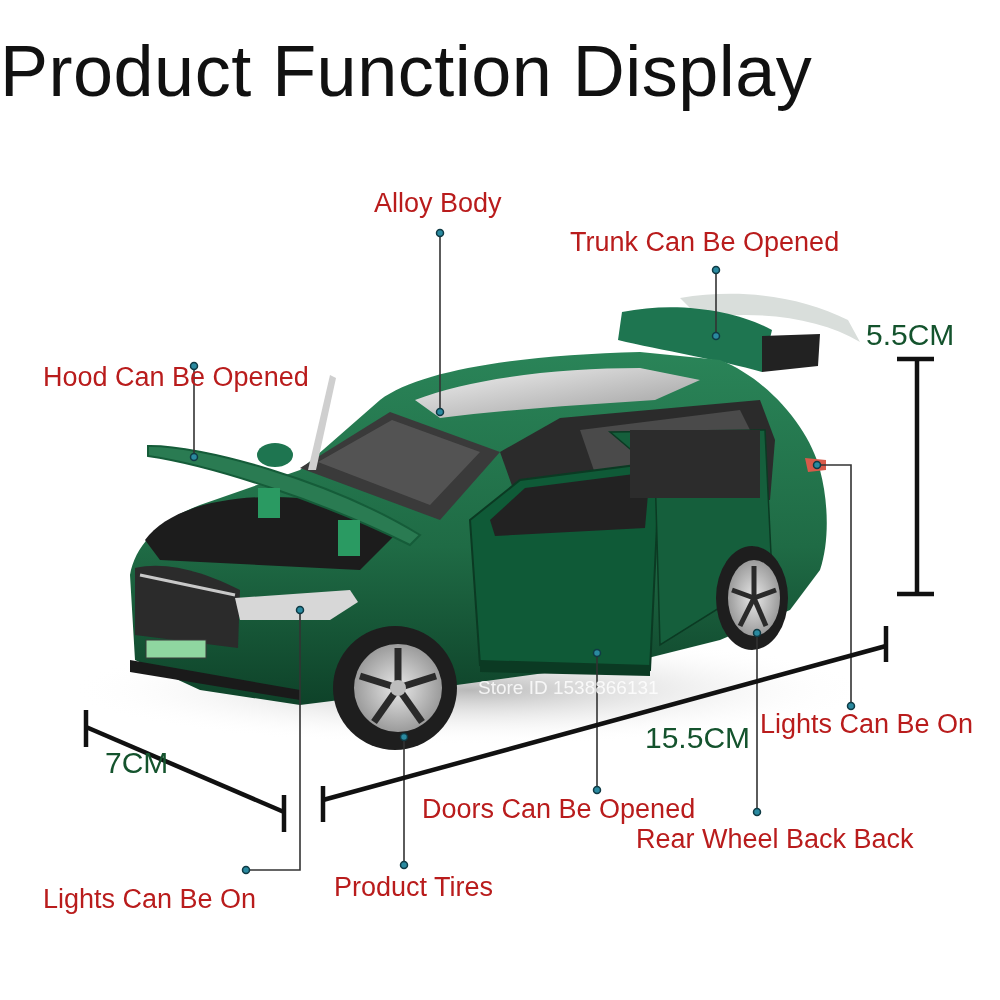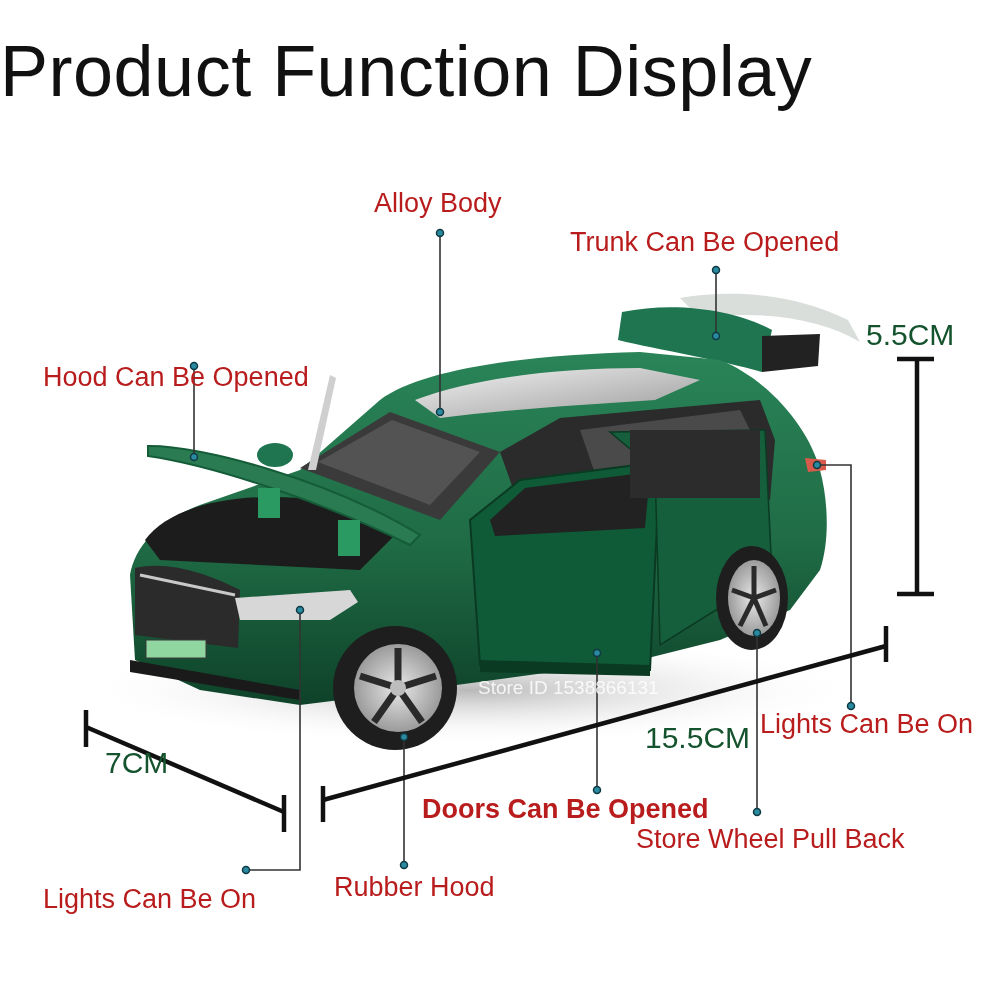--- a/index.html
+++ b/index.html
@@ -149,22 +149,22 @@
     <line x1="86" y1="727" x2="284" y2="812"></line>
     <line x1="86" y1="710" x2="86" y2="747"></line>
     <line x1="284" y1="795" x2="284" y2="832"></line>
   </g>
 </svg>
 
 <div class="label" style="left:374px; top:188px;">Alloy Body</div>
 <div class="label" style="left:570px; top:227px;text-align:right;">Trunk Can Be Opened</div>
 <div class="label" style="left:43px; top:326px;margin-top:36px;">Hood Can Be Opened</div>
 <div class="label" style="left:760px; top:709px;">Lights Can Be On</div>
-<div class="label" style="left:422px; top:794px;font-weight:bold;">Doors Can Be Opened</div>
-<div class="label" style="left:636px; top:824px;">Store Wheel Pull Back</div>
-<div class="label" style="left:334px; top:872px;">Rubber Hood</div>
+<div class="label" style="left:422px; top:794px;">Doors Can Be Opened</div>
+<div class="label" style="left:636px; top:824px;">Rear Wheel Back Back</div>
+<div class="label" style="left:334px; top:872px;">Product Tires</div>
 <div class="label" style="left:43px; top:884px;">Lights Can Be On</div>
 
 <div class="dim" style="left:866px; top:318px;">5.5CM</div>
 <div class="dim" style="left:624px; top:721px;margin-left:21px;">15.5CM</div>
 <div class="dim" style="left:105px; top:746px;">7CM</div>
 
 <div class="watermark" style="left:478px; top:677px;">Store ID 1538866131</div>
 
 </body></html>

